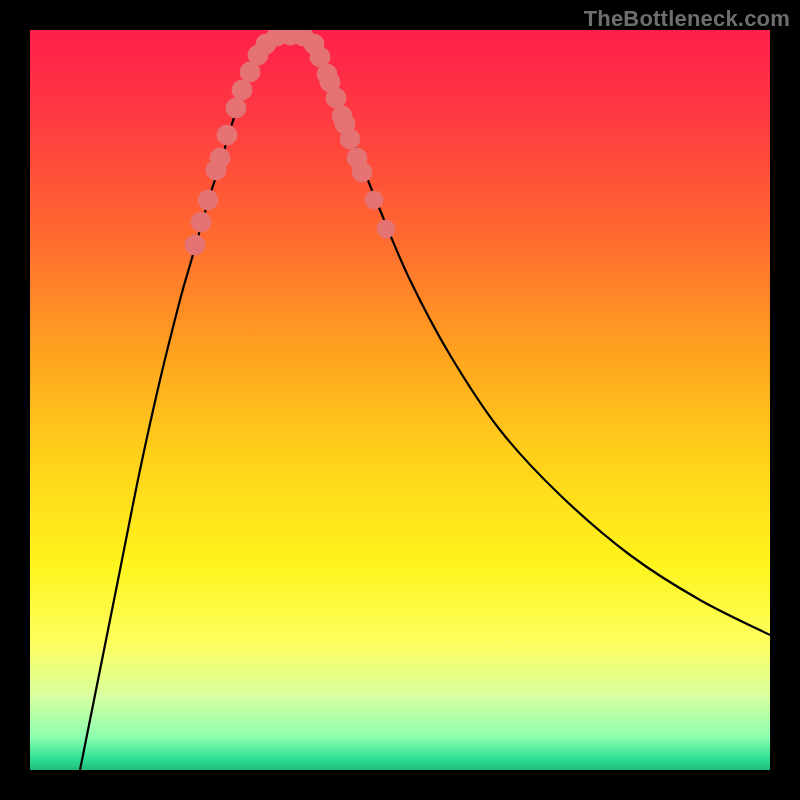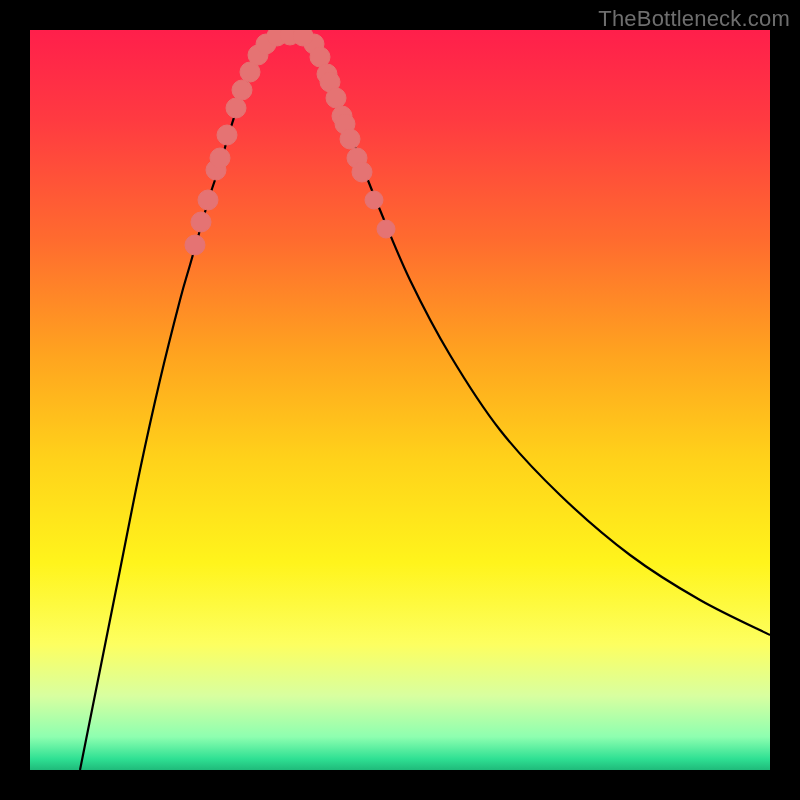--- a/index.html
+++ b/index.html
@@ -22,21 +22,21 @@
   .gradient {
     position: absolute;
     left: 0; top: 0;
     width: 100%; height: 100%;
   }
   .watermark {
     position: absolute;
     top: 6px;
     right: 10px;
     font-size: 22px;
-    font-weight: 400;
+    font-weight: 700;
     color: #6e6e6e;
     letter-spacing: 0.2px;
   }
   svg {
     position: absolute;
     left: 0; top: 0;
     width: 100%;
     height: 100%;
     overflow: visible;
   }

